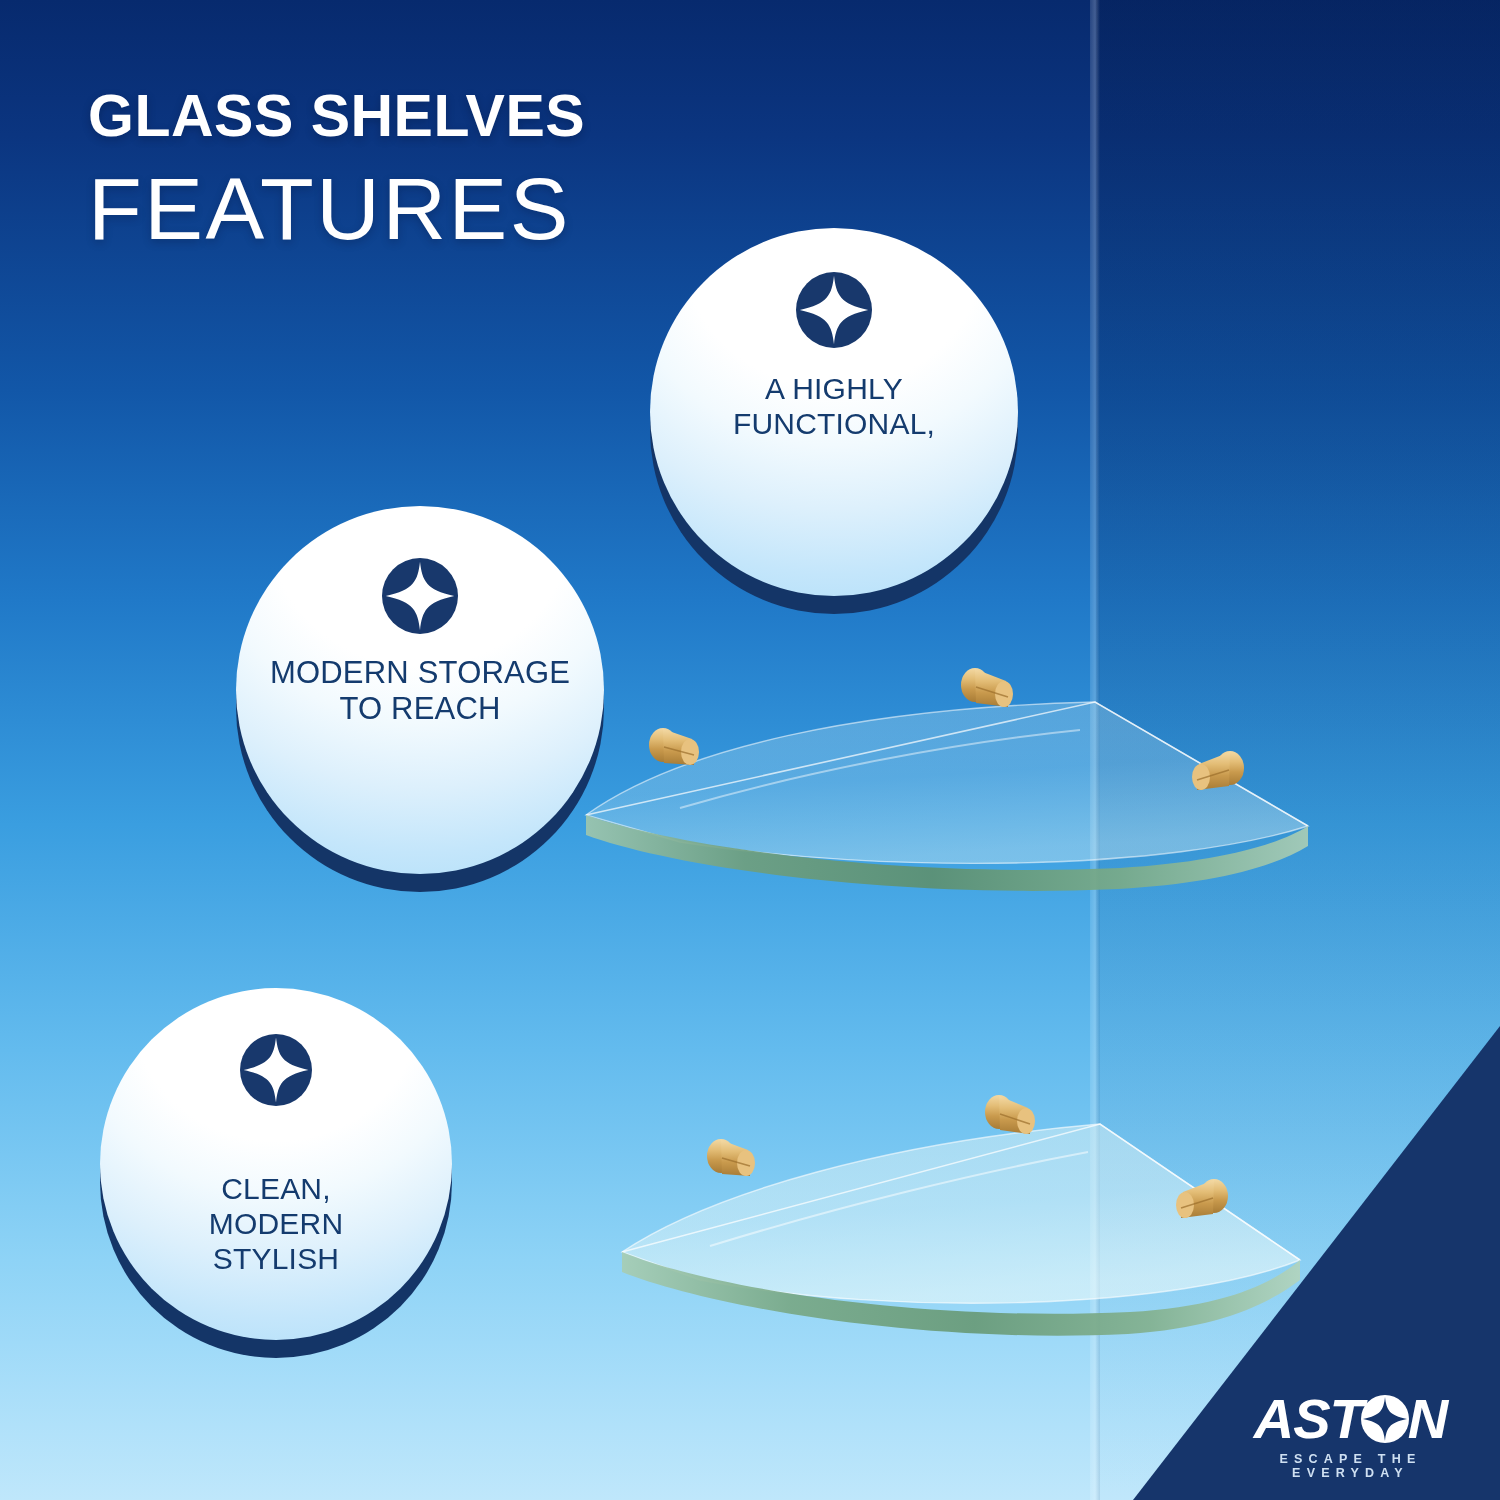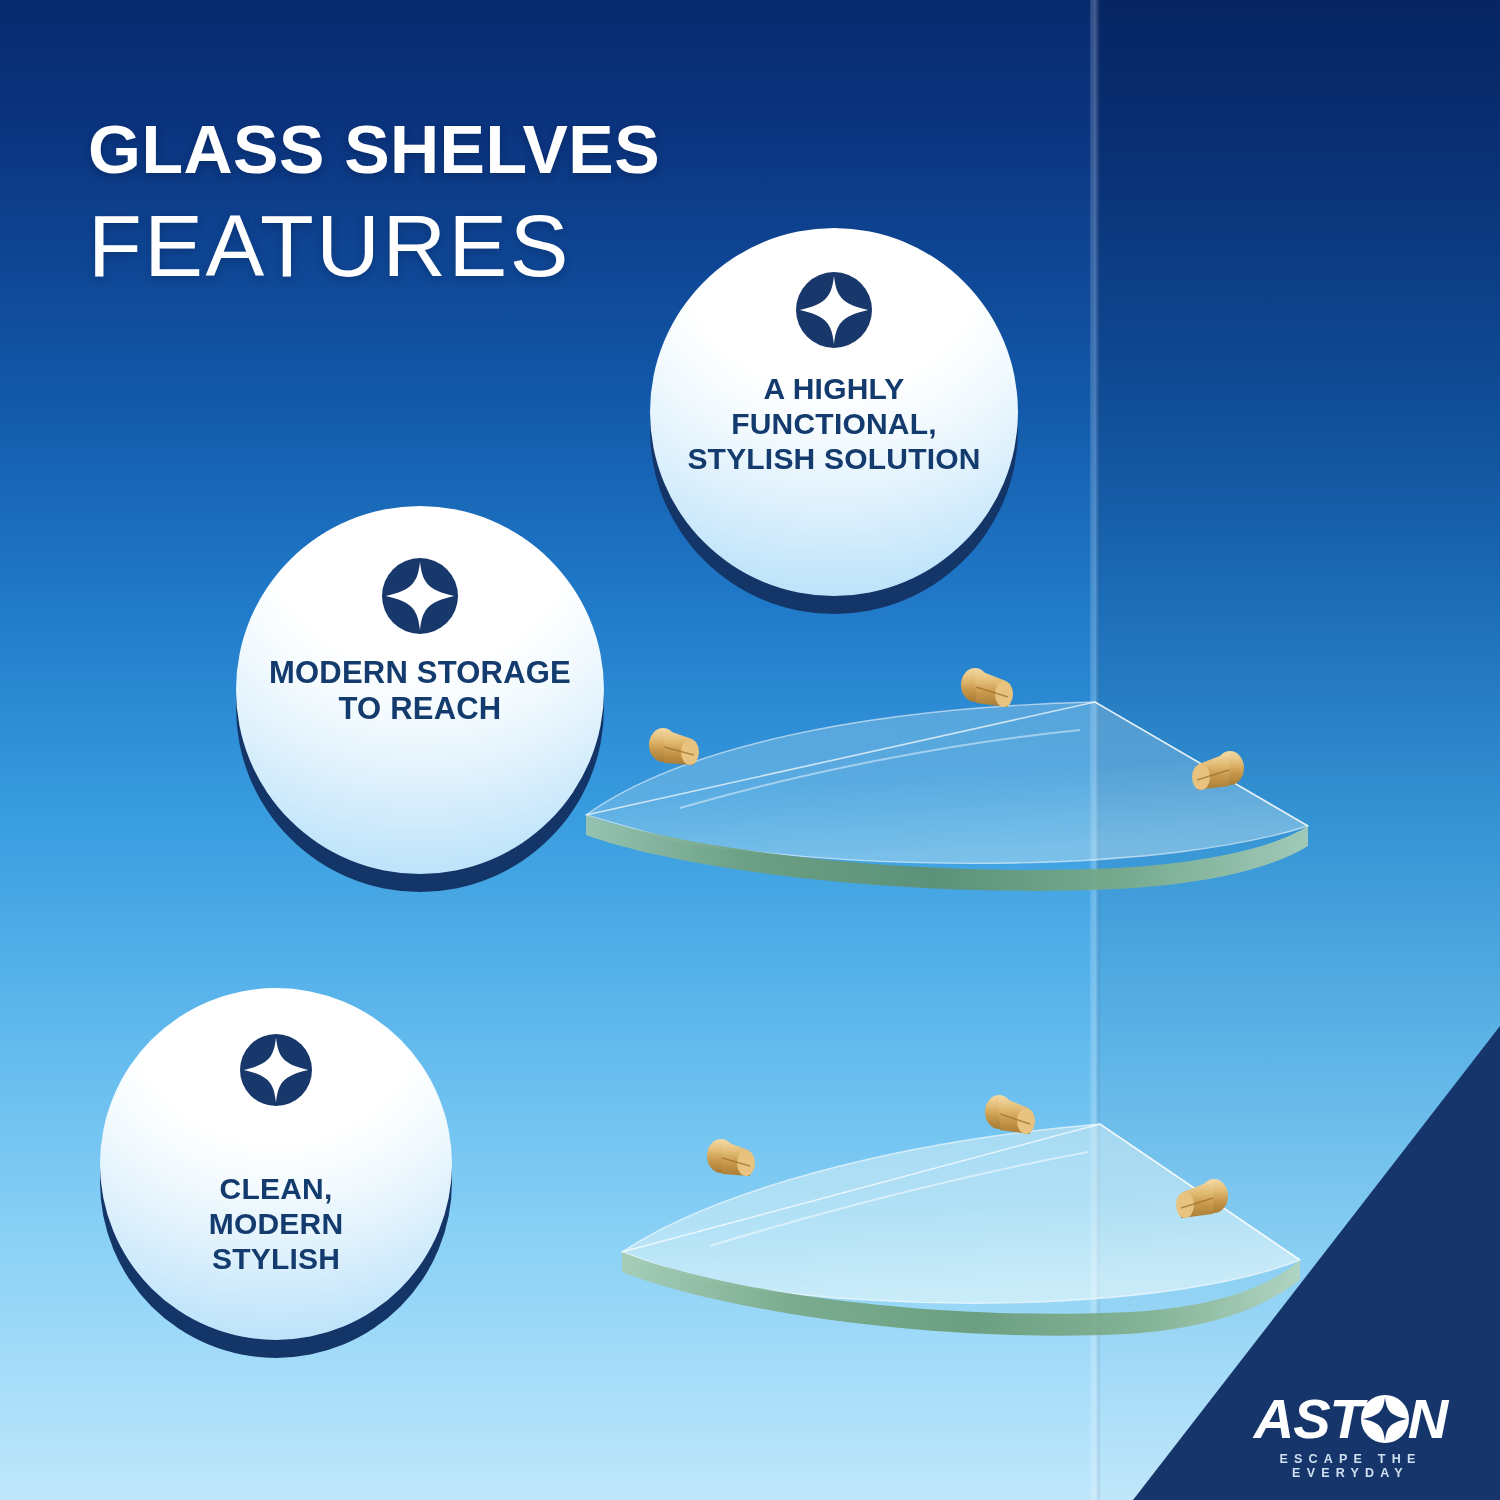--- a/index.html
+++ b/index.html
@@ -26,24 +26,23 @@
       rgba(10,60,110,.10) 55%, rgba(40,110,170,.05) 80%, rgba(255,255,255,.02) 100%);
   }
   .wall-edge{
     position:absolute;left:1090px;top:0;width:10px;height:1500px;
     background:linear-gradient(90deg,rgba(255,255,255,.13),rgba(255,255,255,.24),rgba(0,30,80,.10));
   }
 
   
   .headline{position:absolute;left:88px;top:88px;}
   .h-line1{
-    font-size:68px;font-weight:700;color:#ffffff;letter-spacing:.5px;
+    font-size:59px;font-weight:700;color:#ffffff;letter-spacing:.5px;
     line-height:.98;white-space:nowrap;
     text-shadow:0 3px 9px rgba(0,16,48,.30);
-    margin-top:28px;
   }
   .h-line2{
     font-size:88px;font-weight:300;color:#ffffff;letter-spacing:2.5px;
     line-height:1.12;white-space:nowrap;margin-top:14px;
     text-shadow:0 3px 9px rgba(0,16,48,.26);
   }
 
   
   .badge{position:absolute;}
   .badge .shadow{
@@ -52,21 +51,21 @@
   }
   .badge .disc{
     position:absolute;left:0;top:0;width:100%;height:100%;border-radius:50%;
     background:radial-gradient(ellipse 120% 110% at 50% 6%,
         #ffffff 0%,#ffffff 34%,#f2fafe 48%,#ddf0fc 64%,#c4e6fb 80%,#aadcf8 100%);
     display:flex;flex-direction:column;align-items:center;justify-content:flex-start;
     box-sizing:border-box;
   }
   .badge .star-icon{display:block;}
   .badge .btext{
-    text-align:center;color:#143b6e;font-weight:700;
+    text-align:center;color:#143b6e;font-weight:400;
     letter-spacing:.2px;line-height:1.16;
   }
 
   
   #badge-1{left:650px;top:228px;width:368px;height:368px;}
   #badge-1 .disc{padding-top:44px;}
   #badge-1 .btext{font-size:30px;margin-top:24px;}
   
   #badge-2{left:236px;top:506px;width:368px;height:368px;}
   #badge-2 .disc{padding-top:52px;}
@@ -219,21 +218,20 @@
     <div class="shadow"></div>
     <div class="disc">
       <svg class="star-icon" width="76" height="76" viewBox="0 0 100 100">
         <circle cx="50" cy="50" r="50" fill="#18386c"></circle>
         <path d="M50 5 C 53 30 58 42 95 50 C 58 58 53 70 50 95
                  C 47 70 42 58 5 50 C 42 42 47 30 50 5 Z" fill="#ffffff"></path>
       </svg>
       <div class="btext">
         <div>A HIGHLY</div>
         <div>FUNCTIONAL,</div>
-        <div>STYLISH SOLUTION</div>
       </div>
     </div>
   </div>
 
   <div class="badge" id="badge-2">
     <div class="shadow"></div>
     <div class="disc">
       <svg class="star-icon" width="76" height="76" viewBox="0 0 100 100">
         <circle cx="50" cy="50" r="50" fill="#18386c"></circle>
         <path d="M50 5 C 53 30 58 42 95 50 C 58 58 53 70 50 95

